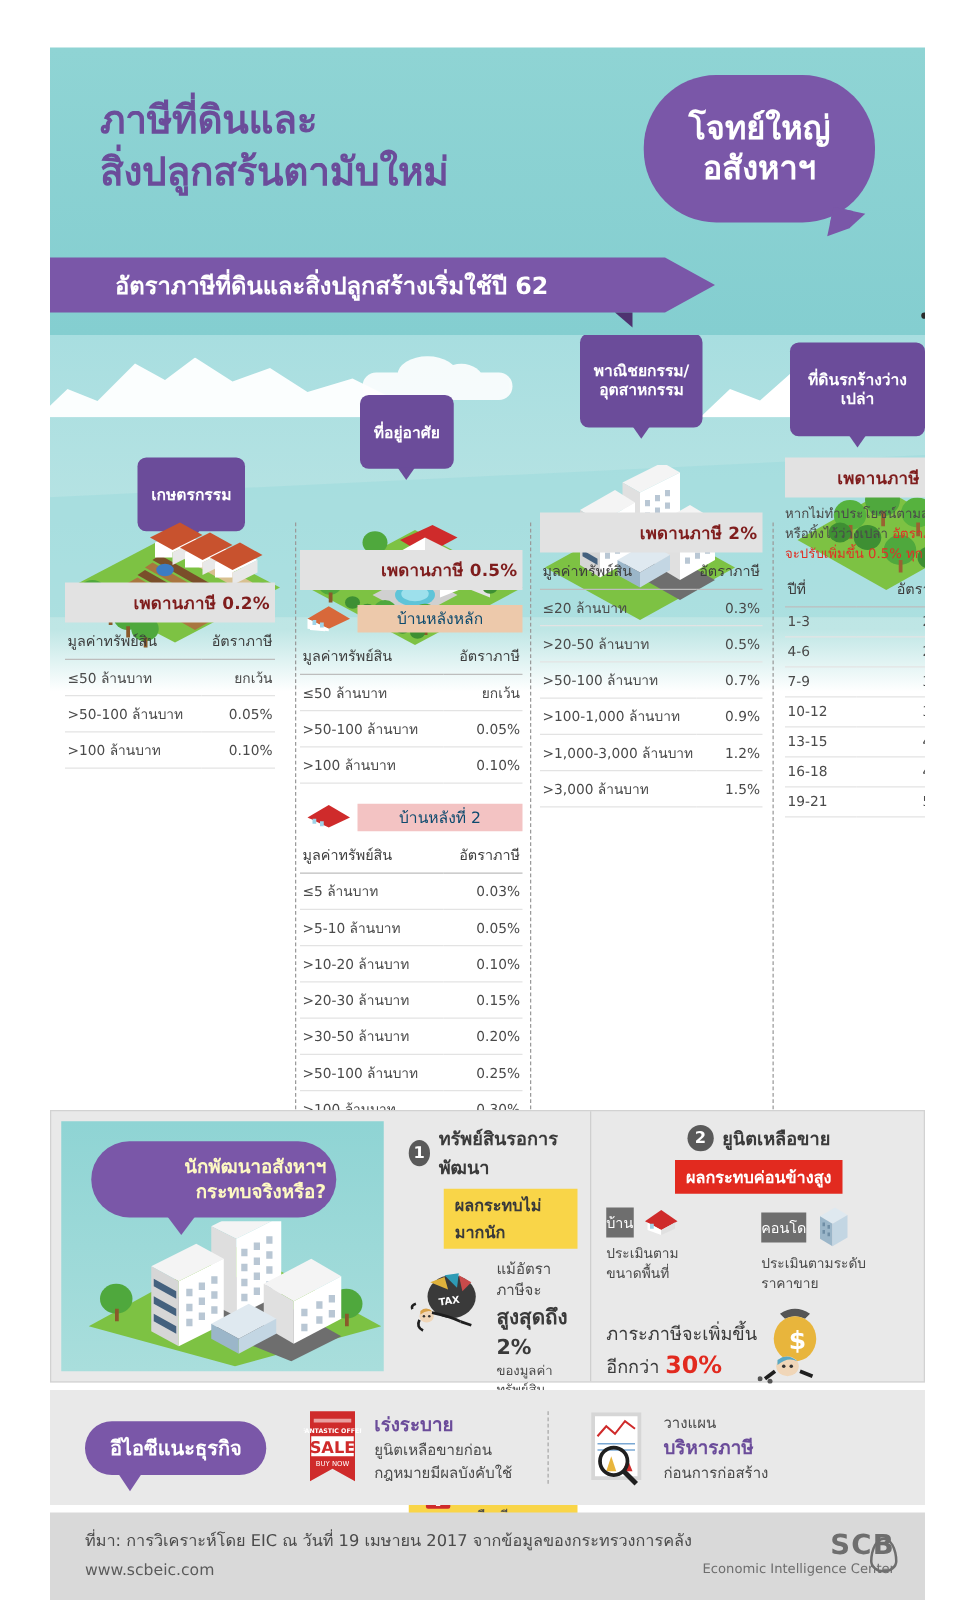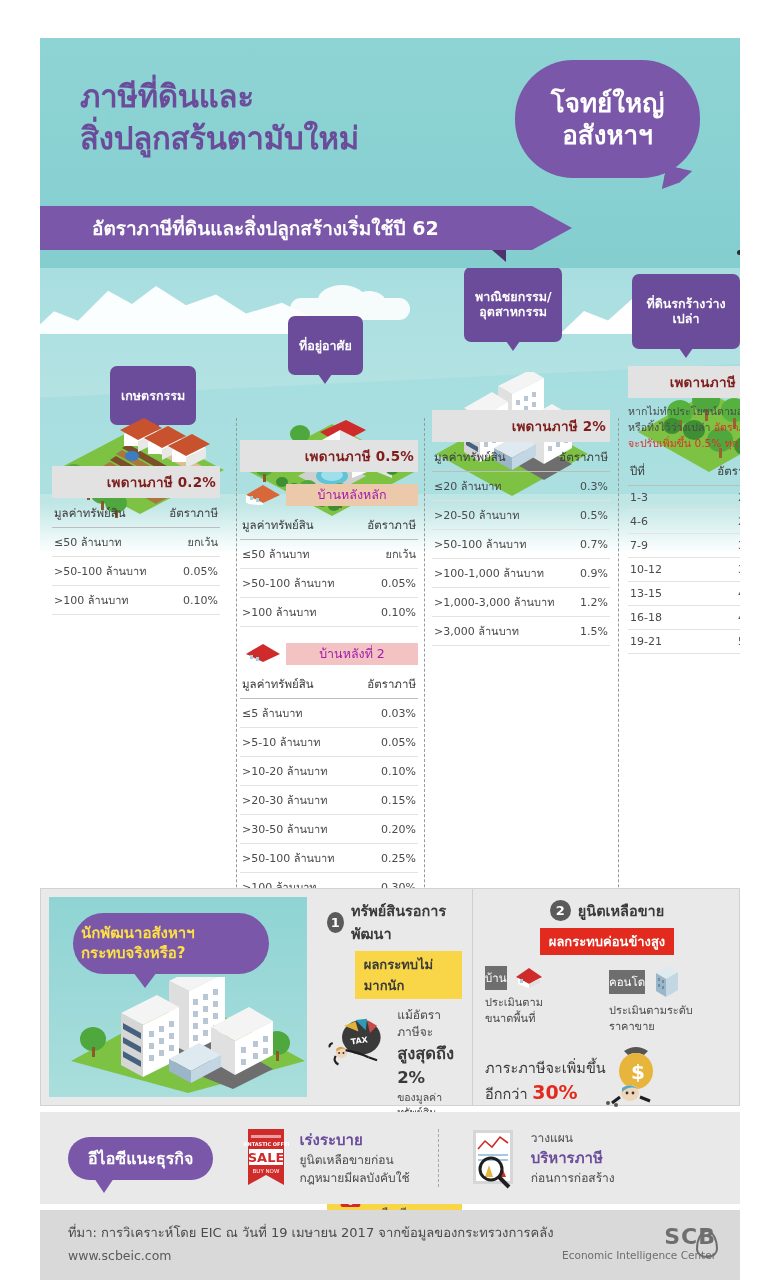--- a/index.html
+++ b/index.html
@@ -118,42 +118,42 @@
     border-bottom: 1px solid #e3e3e3; white-space: nowrap;
   }
   table.rates tr:last-child td { border-bottom: 1px solid #e3e3e3; }
   .exempt { color:#e03127; }
 
   .subhead {
     display:flex; align-items:center; height: 26px; margin-bottom: 2px;
   }
   .subhead .bar {
     flex:1; height: 22px; display:flex; align-items:center; justify-content:center;
-    font-size: 12.5px; color:#a21caf;
+    font-size: 12.5px; color:#0c4a6e;
   }
   .bar-main { background:#edc9ab; }
   .bar-sec  { background:#f3c3c3; }
   .note-red {
     font-size: 10.6px; color:#4a4a4a; line-height: 1.5; margin: 6px 0 4px 0;
   }
   .note-red b { color:#e03127; font-weight: normal; }
 
   
   .impact {
     position: absolute; left: 0; top: 850px; width: 700px; height: 218px;
     background: #e9e9e9; border: 1px solid #d2d2d2;
     display: flex;
   }
   .imp-left {
     width: 268px; margin: 8px; background: linear-gradient(180deg,#8fd4d4,#a9dedc);
     position: relative; overflow:hidden;
   }
   .q-bubble {
     position:absolute; left: 24px; top: 16px; width: 196px; padding: 10px 8px;
-    background:#7a57a8; color:#fde047; border-radius: 40px; text-align:left;
+    background:#7a57a8; color:#fef9c3; border-radius: 40px; text-align:right;
     font-size: 15px; font-weight: bold; line-height:1.35;
   }
   .q-bubble::after {
     content:""; position:absolute; left: 60px; bottom:-14px;
     width:0;height:0;border-left:12px solid transparent;border-right:12px solid transparent;
     border-top: 16px solid #7a57a8;
   }
   .imp-col { flex:1; padding: 10px 10px 8px 12px; position: relative; }
   .imp-col + .imp-col { border-left: 1px solid #cfcfcf; }
   .num-row { display:flex; align-items:center; gap:7px; }

